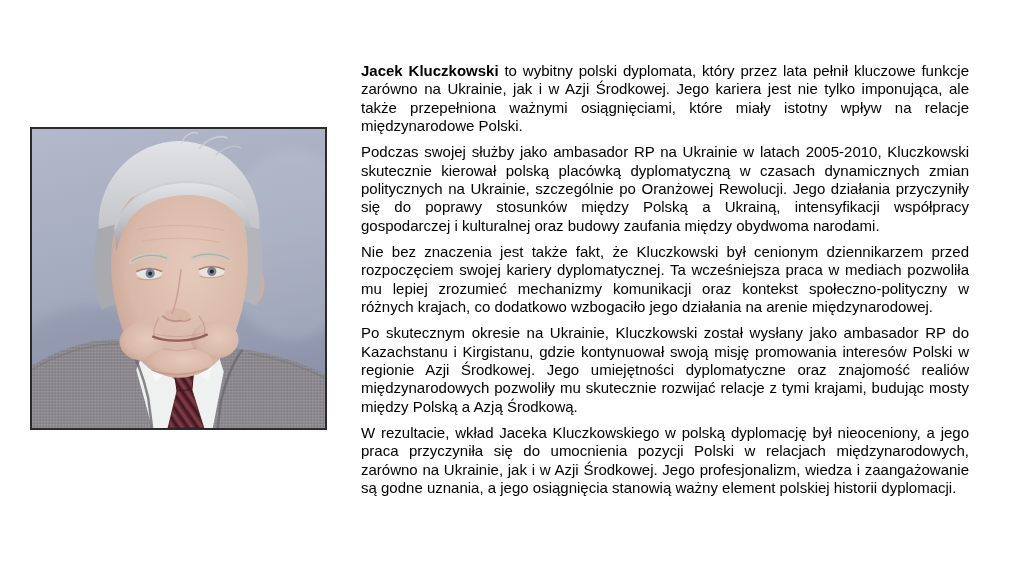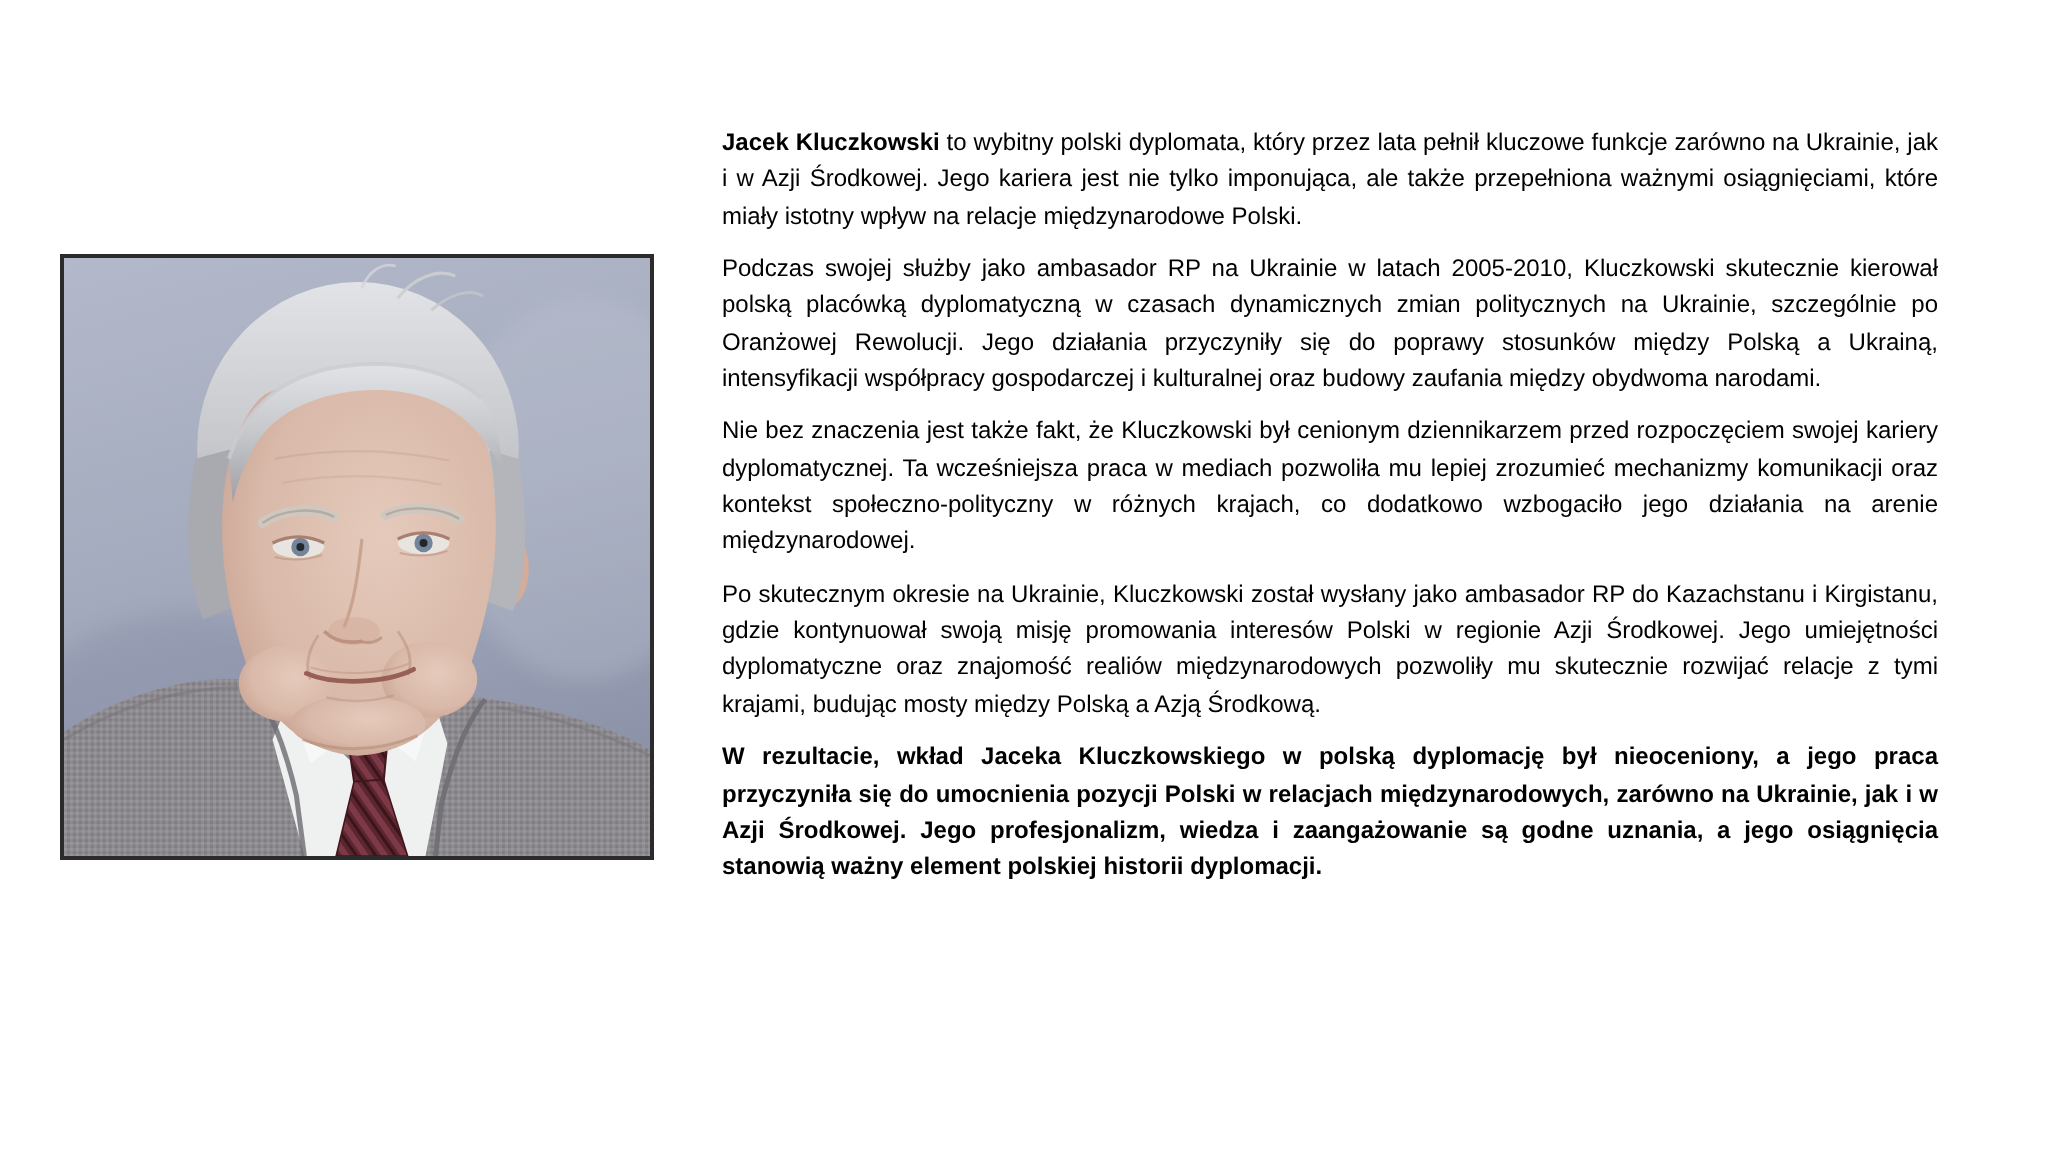--- a/index.html
+++ b/index.html
@@ -29,28 +29,28 @@
     display: block;
     width: 100%;
     height: 100%;
   }
   .bio {
     position: absolute;
     left: 361px;
     top: 62px;
     width: 608px;
     color: #000000;
-    font-size: 12px;
+    font-size: 15px;
     line-height: 18.3px;
     text-align: justify;
   }
   .bio p {
     margin: 0 0 8.2px 0;
   }
-  .bio p:last-child { margin-bottom: 0; font-weight: bold; }
+  .bio p:last-child { margin-bottom: 0; }
   .bio strong { font-weight: bold; }
 </style>
 </head>
 <body>
 
 <div class="canvas">
 
   <figure class="photo-frame" style="margin:0">
     <svg viewBox="0 0 295 298" preserveAspectRatio="none" role="img">
       <defs>

